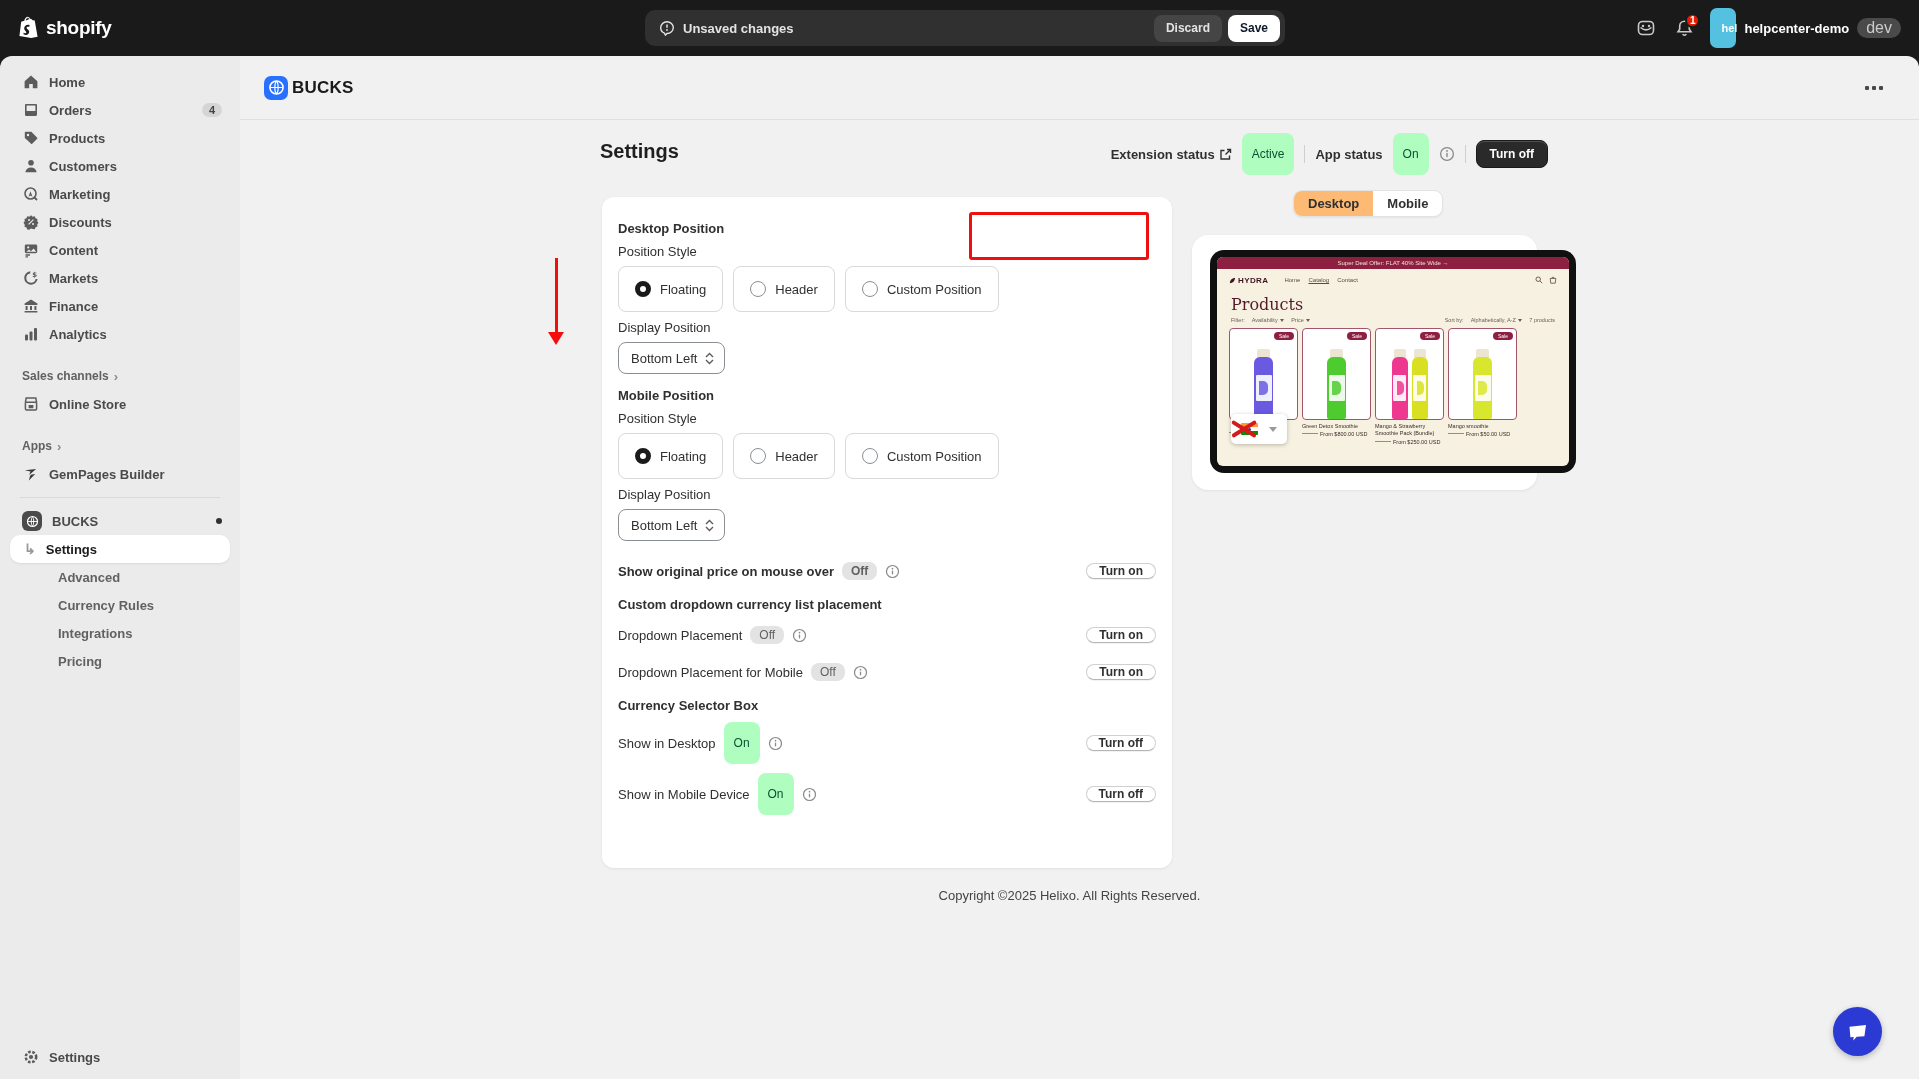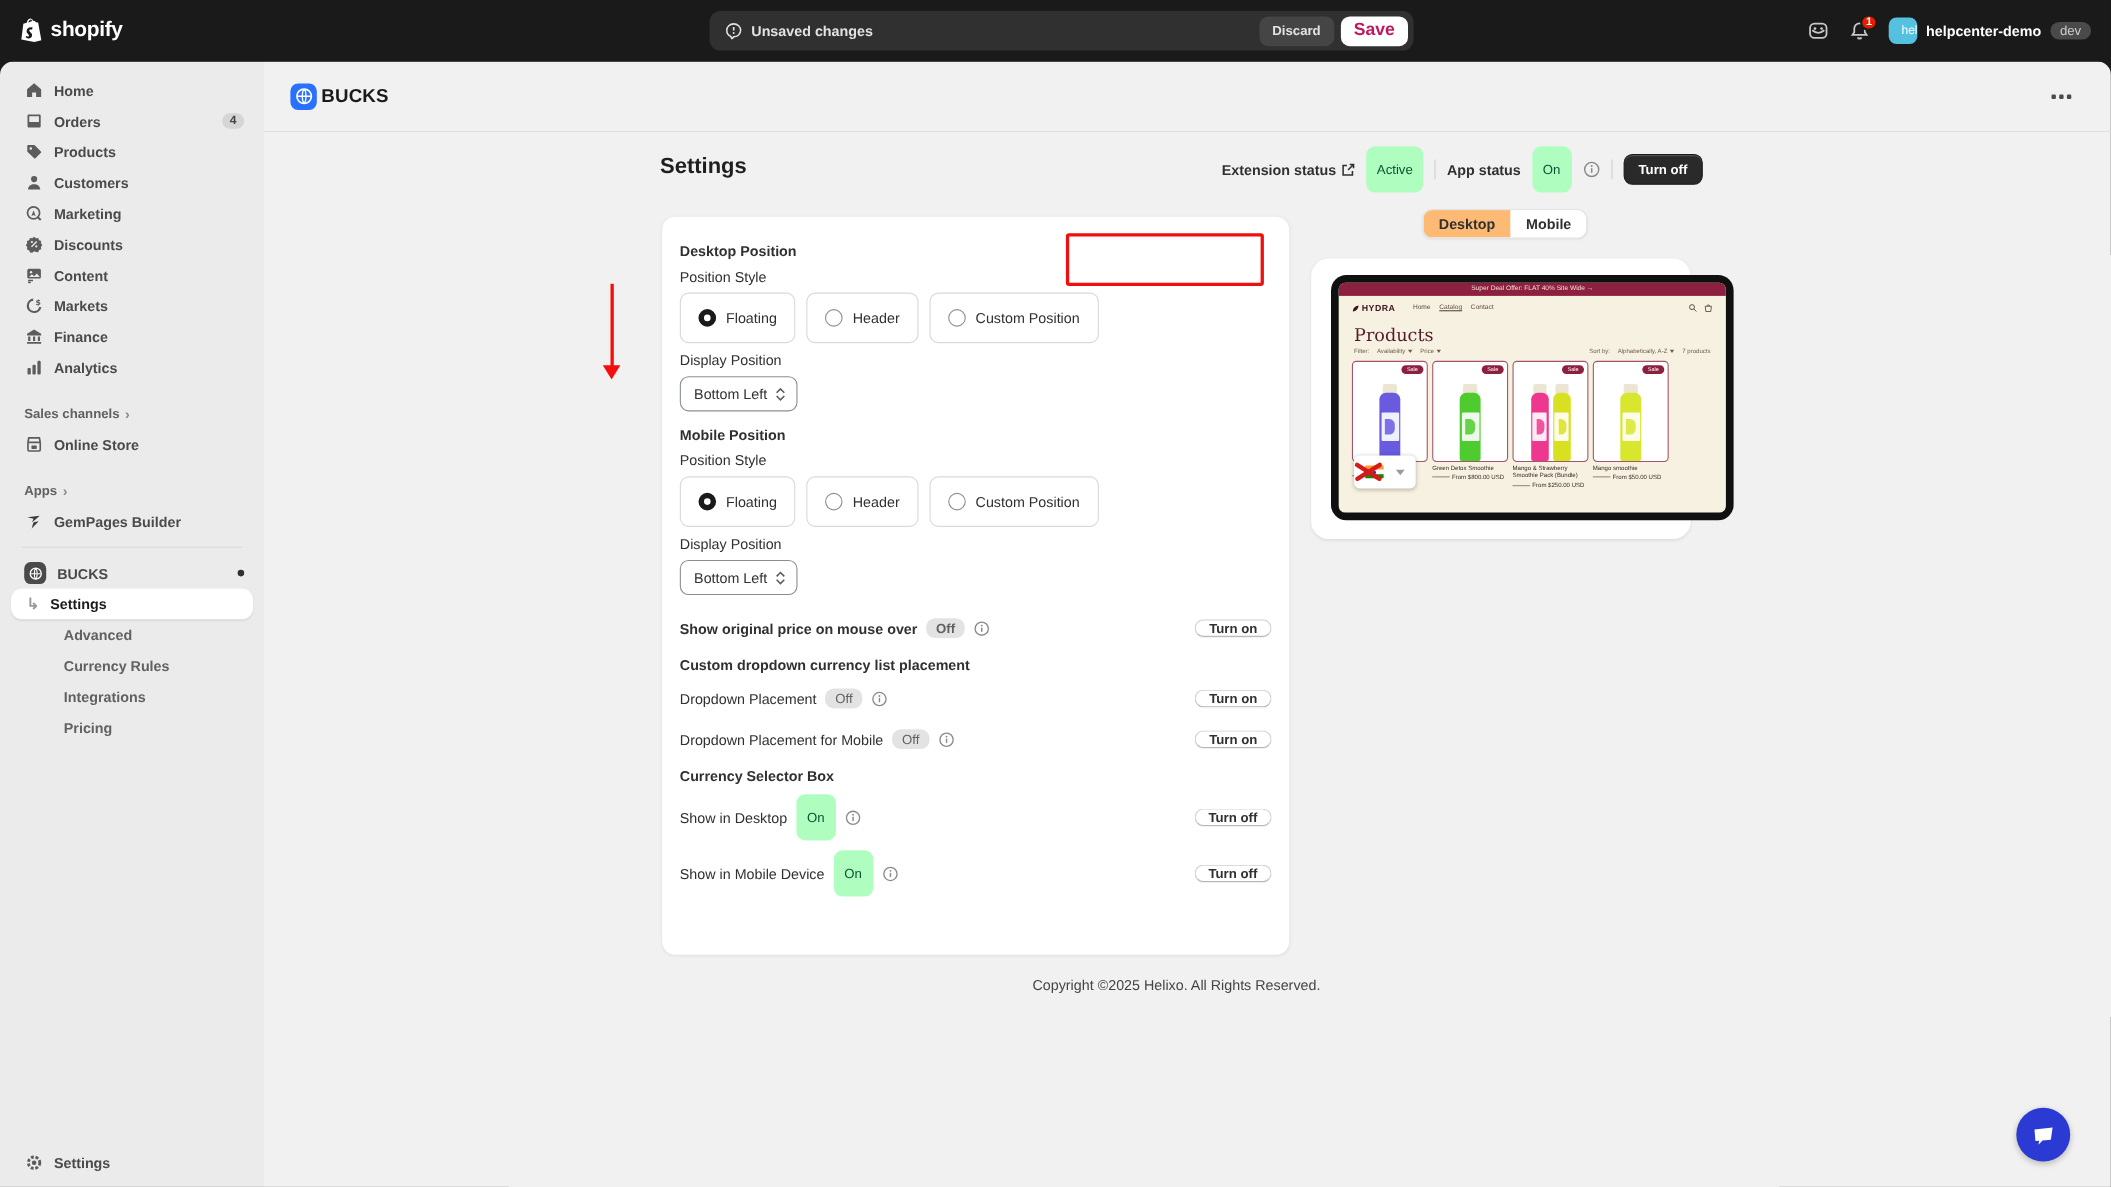--- a/index.html
+++ b/index.html
@@ -10,33 +10,33 @@
   .topbar { position:absolute; top:0; left:0; width:1919px; height:56px; background:#1a1a1a;
     display:flex; align-items:center; }
   .brand { position:absolute; left:18px; top:0; height:56px; display:flex; align-items:center; gap:6px; }
   .brand-text { color:#fff; font-weight:700; font-size:19px; letter-spacing:-0.3px; }
   .unsaved-bar { position:absolute; left:645px; top:10px; width:640px; height:36px; background:#303030;
     border-radius:10px; display:flex; align-items:center; padding:0 5px 0 14px; }
   .unsaved-text { color:#e3e3e3; font-size:13px; font-weight:600; margin-left:8px; }
   .unsaved-spacer { flex:1; }
   .btn-discard { background:#454545; color:#e3e3e3; border:none; border-radius:8px; height:27px;
     padding:0 12px; font-size:12px; font-weight:600; font-family:inherit; }
-  .btn-save { background:#ffffff; color:#be185d; border:none; border-radius:8px; height:27px;
-    padding:0 12px; font-size:16px; font-weight:600; margin-left:6px; font-family:inherit; }
+  .btn-save { background:#ffffff; color:#0f172a; border:none; border-radius:8px; height:27px;
+    padding:0 12px; font-size:12px; font-weight:600; margin-left:6px; font-family:inherit; }
   .topbar-right { position:absolute; right:10px; top:0; height:56px; display:flex; align-items:center; gap:6px; }
   .tb-iconbtn { width:32px; height:32px; border-radius:8px; display:flex; align-items:center;
     justify-content:center; position:relative; color:#c9c9c9; }
   .notif-badge { position:absolute; top:1px; right:0px; min-width:15px; height:15px; background:#e51c00;
     border-radius:8px; color:#fff; font-size:10px; font-weight:700; display:flex; align-items:center;
     justify-content:center; padding:0 3px; border:2px solid #1a1a1a; }
   .account { display:flex; align-items:center; gap:8px; padding:4px 8px 4px 4px; border-radius:8px; }
-  .avatar { width:26px; height:24px; border-radius:7px; background:#54c1e0; color:#ffffff; font-size:11px;
-    font-weight:400; display:flex; align-items:center; justify-content:center;padding-left:12px; }
+  .avatar { width:26px; height:40px; border-radius:7px; background:#54c1e0; color:#ffffff; font-size:11px;
+    font-weight:700; display:flex; align-items:center; justify-content:center;padding-left:12px; }
   .store-name { color:#ffffff; font-size:13px; font-weight:700; }
-  .env-pill { background:#4a4a4a; color:#cccccc; font-size:12px; border-radius:10px; padding:1px 9px; }
+  .env-pill { background:#4a4a4a; color:#cccccc; font-size:16px; border-radius:10px; padding:1px 9px; }
 
   
   .app-frame { position:absolute; top:56px; left:0; width:1919px; height:1023px; display:flex;
     border-radius:12px 12px 0 0; overflow:hidden; }
 
   
   .sidebar { width:240px; background:#ebebeb; position:relative; flex:none; padding-top:12px;
     color:#303030; }
   .side-item { height:28px; margin:0 10px; padding:0 8px 0 12px; border-radius:10px; display:flex;
     align-items:center; gap:10px; font-size:13px; font-weight:600; color:#4a4a4a; }

